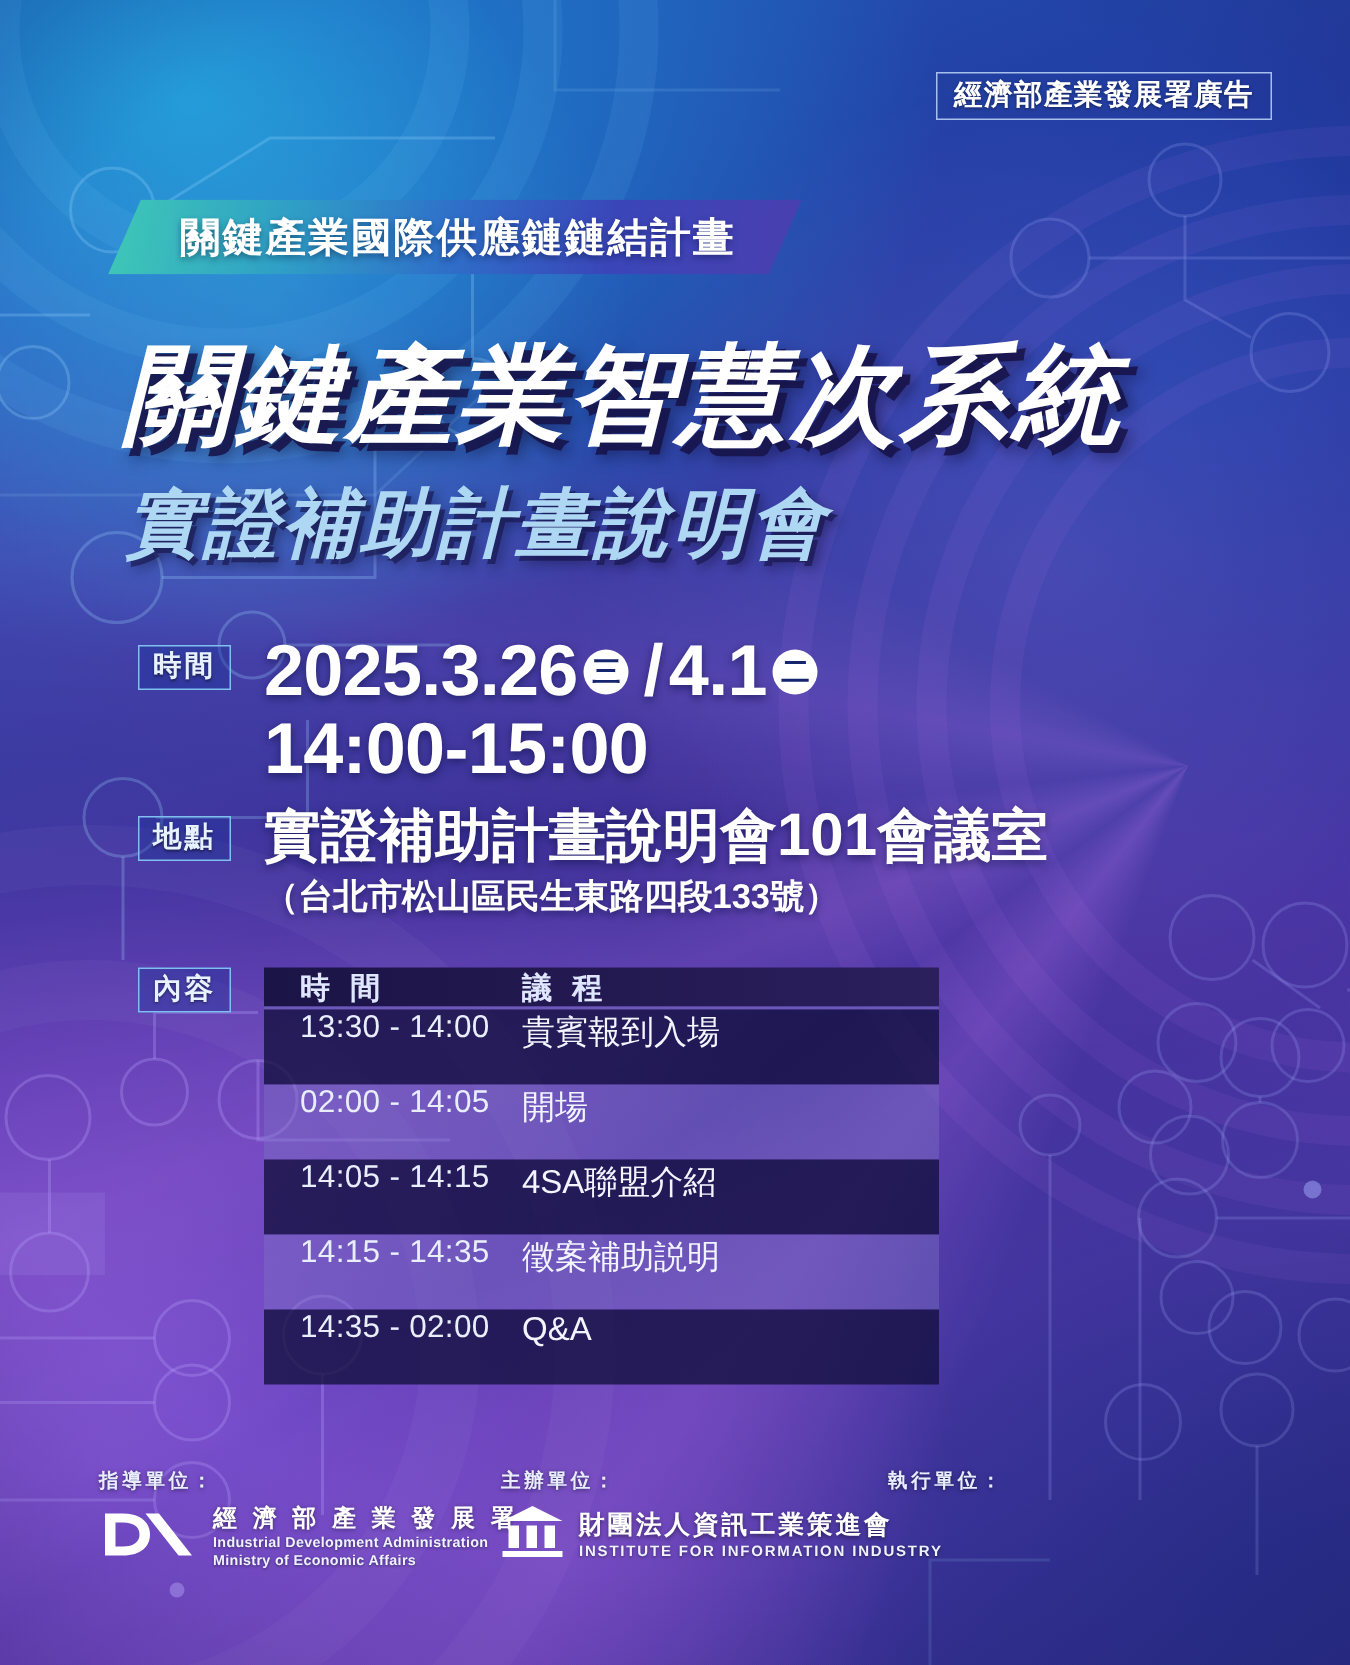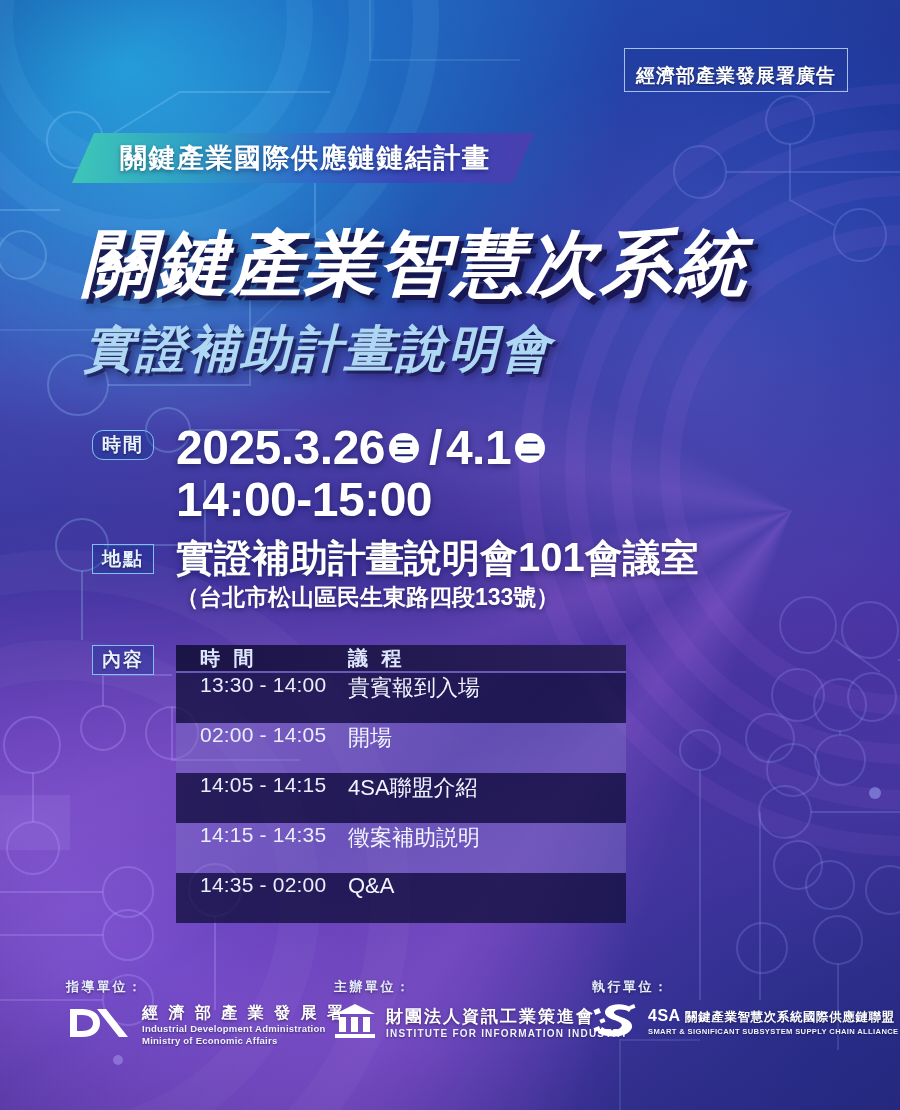--- a/index.html
+++ b/index.html
@@ -51,21 +51,21 @@
     background:radial-gradient(ellipse 115% 95% at 50% 45%, rgba(0,0,0,0) 52%, rgba(10,8,50,0.42) 100%);
   }
 
   
   .content { position:relative; z-index:5; width:100%; height:100%; }
 
   
   .ad-tag {
     position:absolute; top:48px; right:52px;
     border:1px solid rgba(200,225,255,.8);
-    padding:17px 11px 6px;
+    padding:5px 11px 6px;
     color:#ffffff;
     font-size:19px;
     letter-spacing:1px;
     font-weight:700;
     line-height:1;
     text-shadow:0 1px 2px rgba(0,0,0,.45);
     background:rgba(30,40,120,.12);
   }
 
   
@@ -105,21 +105,21 @@
     background:rgba(20,50,150,.35);
     color:#e6f2ff;
     font-size:19px; font-weight:700; letter-spacing:2px;
     padding:4px 9px 5px;
     line-height:1;
     white-space:nowrap;
     text-shadow:0 1px 2px rgba(0,0,0,.5);
   }
 
   .row-time { position:absolute; top:424px; left:92px; display:flex; align-items:flex-start; }
-  .row-time .tag-box { margin-top:6px;border-radius:11px; }
+  .row-time .tag-box { margin-top:6px; }
   .time-text { margin-left:22px; }
   .time-line1 {
     display:flex; align-items:center;
     font-size:48px; font-weight:700; color:#fff; line-height:1.02;
     letter-spacing:-.5px; white-space:nowrap;
     text-shadow:0 2px 6px rgba(0,10,50,.5);
     justify-content:flex-end;
   }
   .time-line2 {
     font-size:48px; font-weight:700; color:#fff; line-height:1.05;
@@ -399,37 +399,17 @@
           </span>
           <span class="ftext">
             <span class="fname">財團法人資訊工業策進會</span>
             <div class="fen">INSTITUTE FOR INFORMATION INDUSTRY</div>
           </span>
         </div>
       </div>
 
       <div class="fgroup g3">
         <div class="flabel">執行單位：</div>
-        <div class="flogo">
-          <span class="mark">
-            <svg width="46" height="34" viewBox="0 0 46 34">
-              <path d="M40 5 C33 0 20 0 15 5 C10 10 15 15 22 17 C29 19 32 22 28 25
-                       C24 28 15 28 10 24 L6 30 C14 35 32 35 38 28 C44 21 36 16 29 14
-                       C23 12 20 10 23 8 C26 6 33 6 37 9 Z" fill="#ffffff"></path>
-              <rect x="2" y="6" width="6" height="5" fill="#ffffff" transform="rotate(-22 5 8)"></rect>
-              <rect x="8" y="16" width="5" height="4" fill="#ffffff" transform="rotate(-22 10 18)"></rect>
-              <rect x="2" y="24" width="6" height="4" fill="#ffffff" transform="rotate(-22 5 26)"></rect>
-              <rect x="38" y="2" width="5" height="4" fill="#ffffff" transform="rotate(-22 40 4)"></rect>
-            </svg>
-          </span>
-          <span class="ftext">
-            <div>
-              <span class="f4sa">4SA</span>
-              <span class="fname">關鍵產業智慧次系統國際供應鏈聯盟</span>
-            </div>
-            <div class="fen">SMART &amp; SIGNIFICANT SUBSYSTEM SUPPLY CHAIN ALLIANCE</div>
-          </span>
-        </div>
       </div>
 
     </div>
   </div>
 </div>
 
 </body></html>

